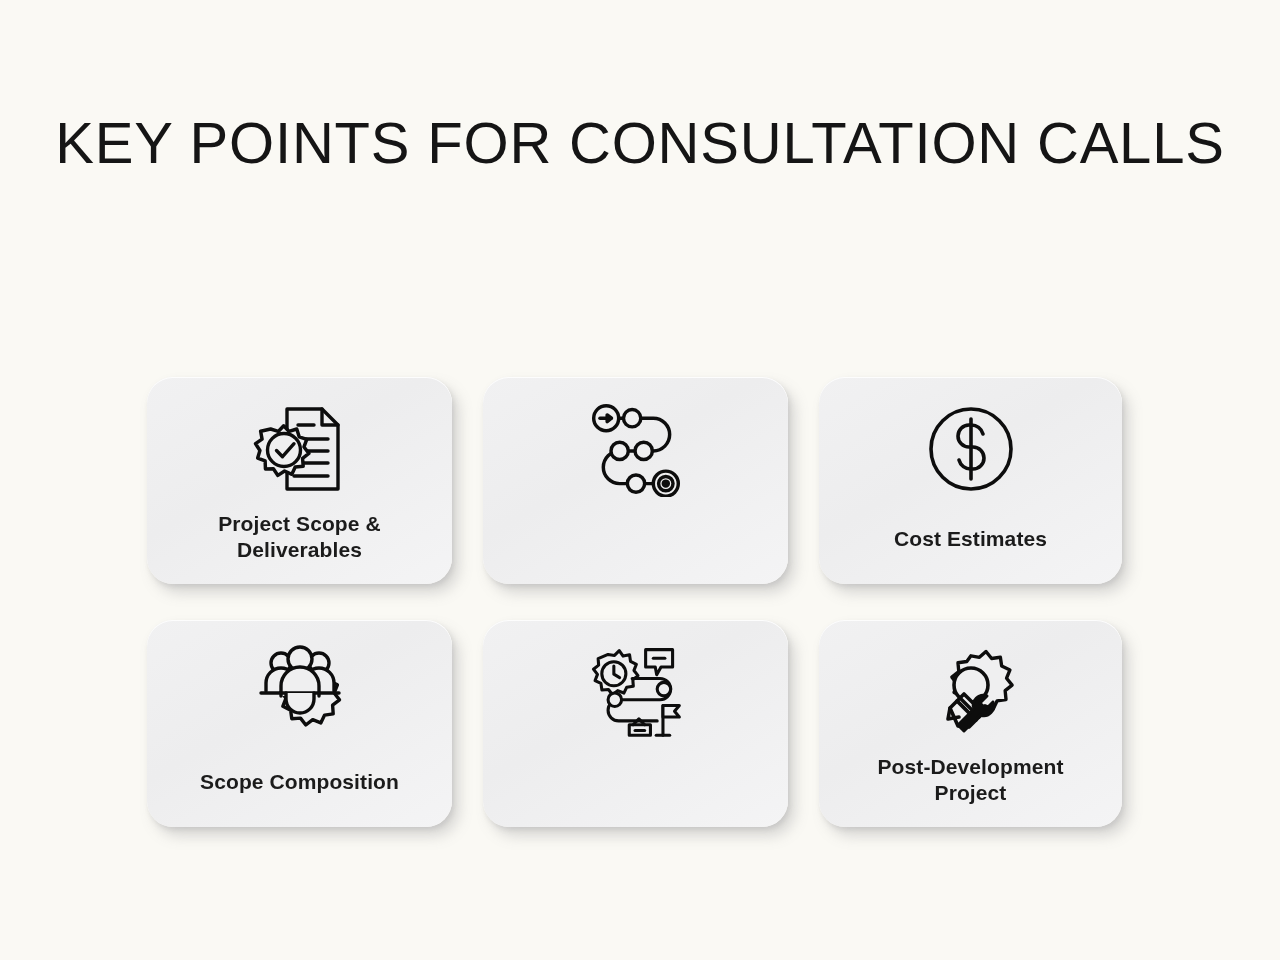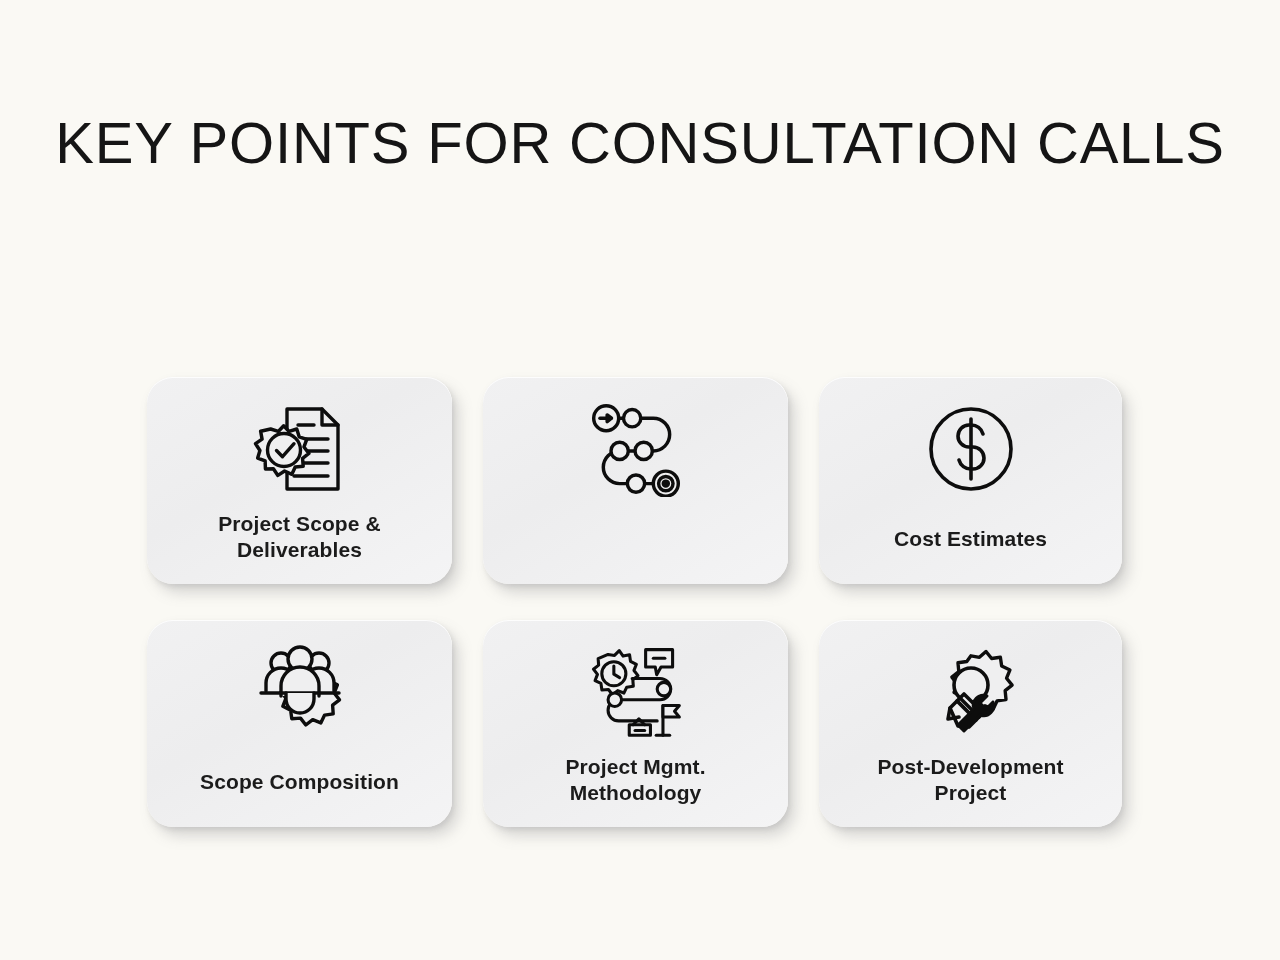--- a/index.html
+++ b/index.html
@@ -192,22 +192,20 @@
 
           <path d="M47 82 h22 v11 H47 Z" fill="#EFEFF0"></path>
           <path d="M51 82 l6 -6 6 6"></path>
           <path d="M53 88 h10"></path>
 
           <path d="M82 62 V93"></path>
           <path d="M82 62 H99 l-5 6 5 6 H82 Z" fill="#EFEFF0"></path>
           <path d="M75 93 h14"></path>
         </svg>
       </div>
-      <div class="card-label">Project Mgmt.
-Methodology</div>
     </div>
 
     <div class="card">
       <div class="card-icon">
         <svg width="96" height="96" viewBox="0 0 96 96" fill="none" stroke="#0d0d0d" stroke-width="3.6" stroke-linecap="round" stroke-linejoin="round">
 
           <path d="M48 3 l9 1.6 7 -6.2 6 7.5 9.3 -1.4 1.4 9.3 8.8 4.2 -3.6 8.8 5.9 7.4 -7.4 5.9 0.9 9.4 -9.4 1.4 -4.2 8.8 -8.8 -3.6 -7.4 5.9 -5.9 -7.4 -9.4 0.9 -1.4 -9.4 -8.8 -4.2 3.6 -8.8 -5.9 -7.4 7.4 -5.9 -0.9 -9.4 9.4 -1.4 z" transform="translate(0,9) scale(0.94) translate(3,0)" fill="#EFEFF0"></path>
           <circle cx="48" cy="41" r="17" fill="#EFEFF0"></circle>
 
           <path d="M34 57 l7 -7 19 19 -7 7 z" fill="#EFEFF0"></path>

